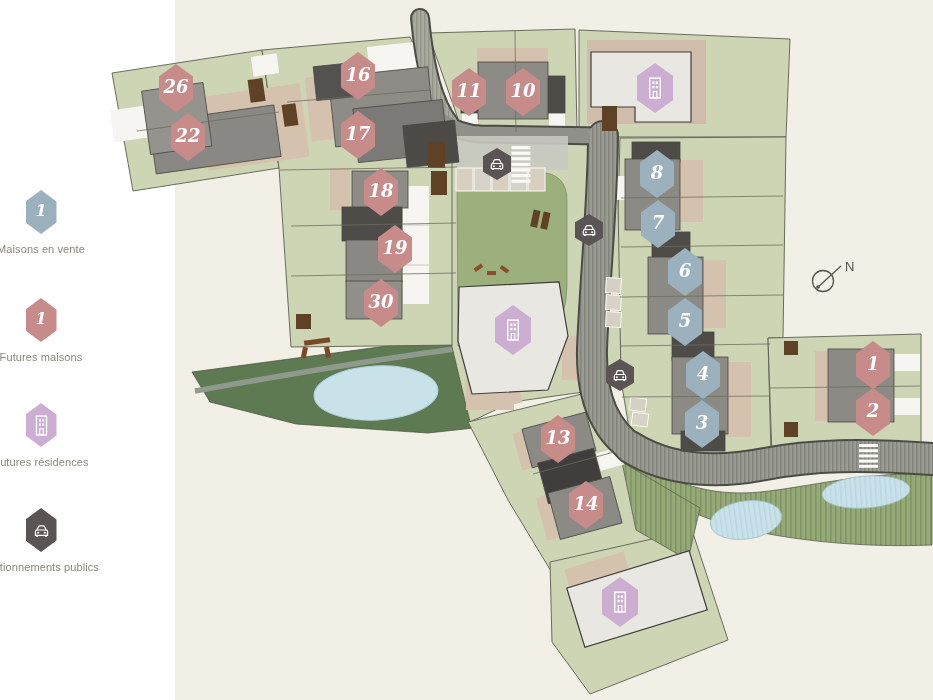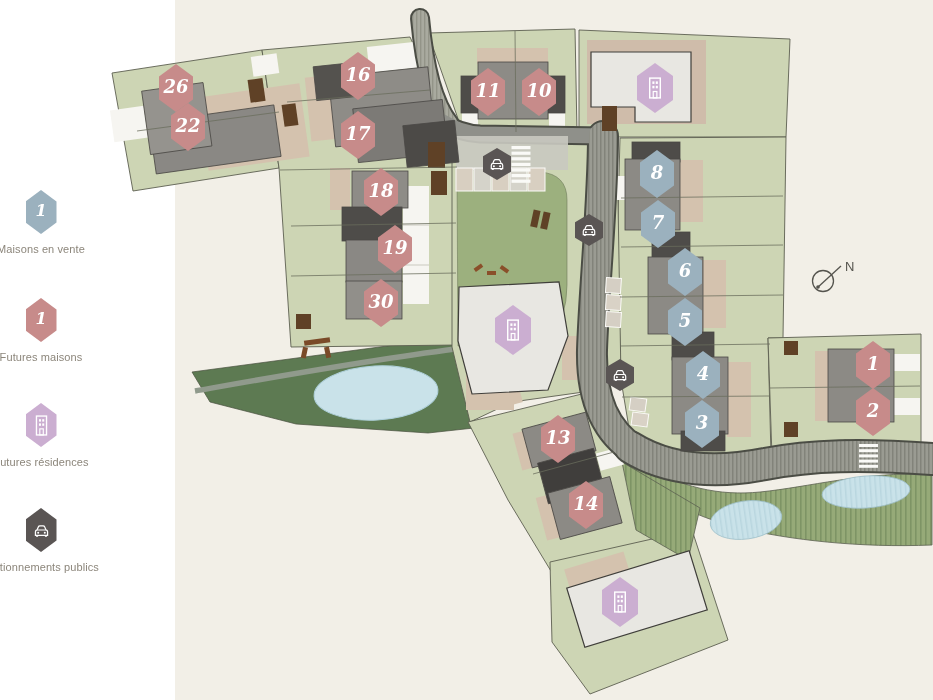--- a/index.html
+++ b/index.html
@@ -308,42 +308,42 @@
           </svg>
       </div>
       <div class="legend-label">Stationnements publics</div>
     </div>
   </aside>
 
   <div>
     <div class="hx pink" style="left:176px;top:88px">
         <span class="hx-num">26</span>
       </div>
-    <div class="hx pink" style="left:188px;top:127px">
+    <div class="hx pink" style="left:188px;top:137px">
         <span class="hx-num">22</span>
       </div>
     <div class="hx pink" style="left:358px;top:76px">
         <span class="hx-num">16</span>
       </div>
     <div class="hx pink" style="left:358px;top:135px">
         <span class="hx-num">17</span>
       </div>
     <div class="hx pink" style="left:381px;top:192px">
         <span class="hx-num">18</span>
       </div>
     <div class="hx pink" style="left:395px;top:249px">
         <span class="hx-num">19</span>
       </div>
     <div class="hx pink" style="left:381px;top:303px">
         <span class="hx-num">30</span>
       </div>
-    <div class="hx pink" style="left:488px;top:92px">
+    <div class="hx pink" style="left:469px;top:92px">
         <span class="hx-num">11</span>
       </div>
-    <div class="hx pink" style="left:539px;top:92px">
+    <div class="hx pink" style="left:523px;top:92px">
         <span class="hx-num">10</span>
       </div>
     <div class="hx pink" style="left:558px;top:439px">
         <span class="hx-num">13</span>
       </div>
     <div class="hx pink" style="left:586px;top:505px">
         <span class="hx-num">14</span>
       </div>
     <div class="hx pink" style="left:873px;top:365px">
         <span class="hx-num">1</span>

